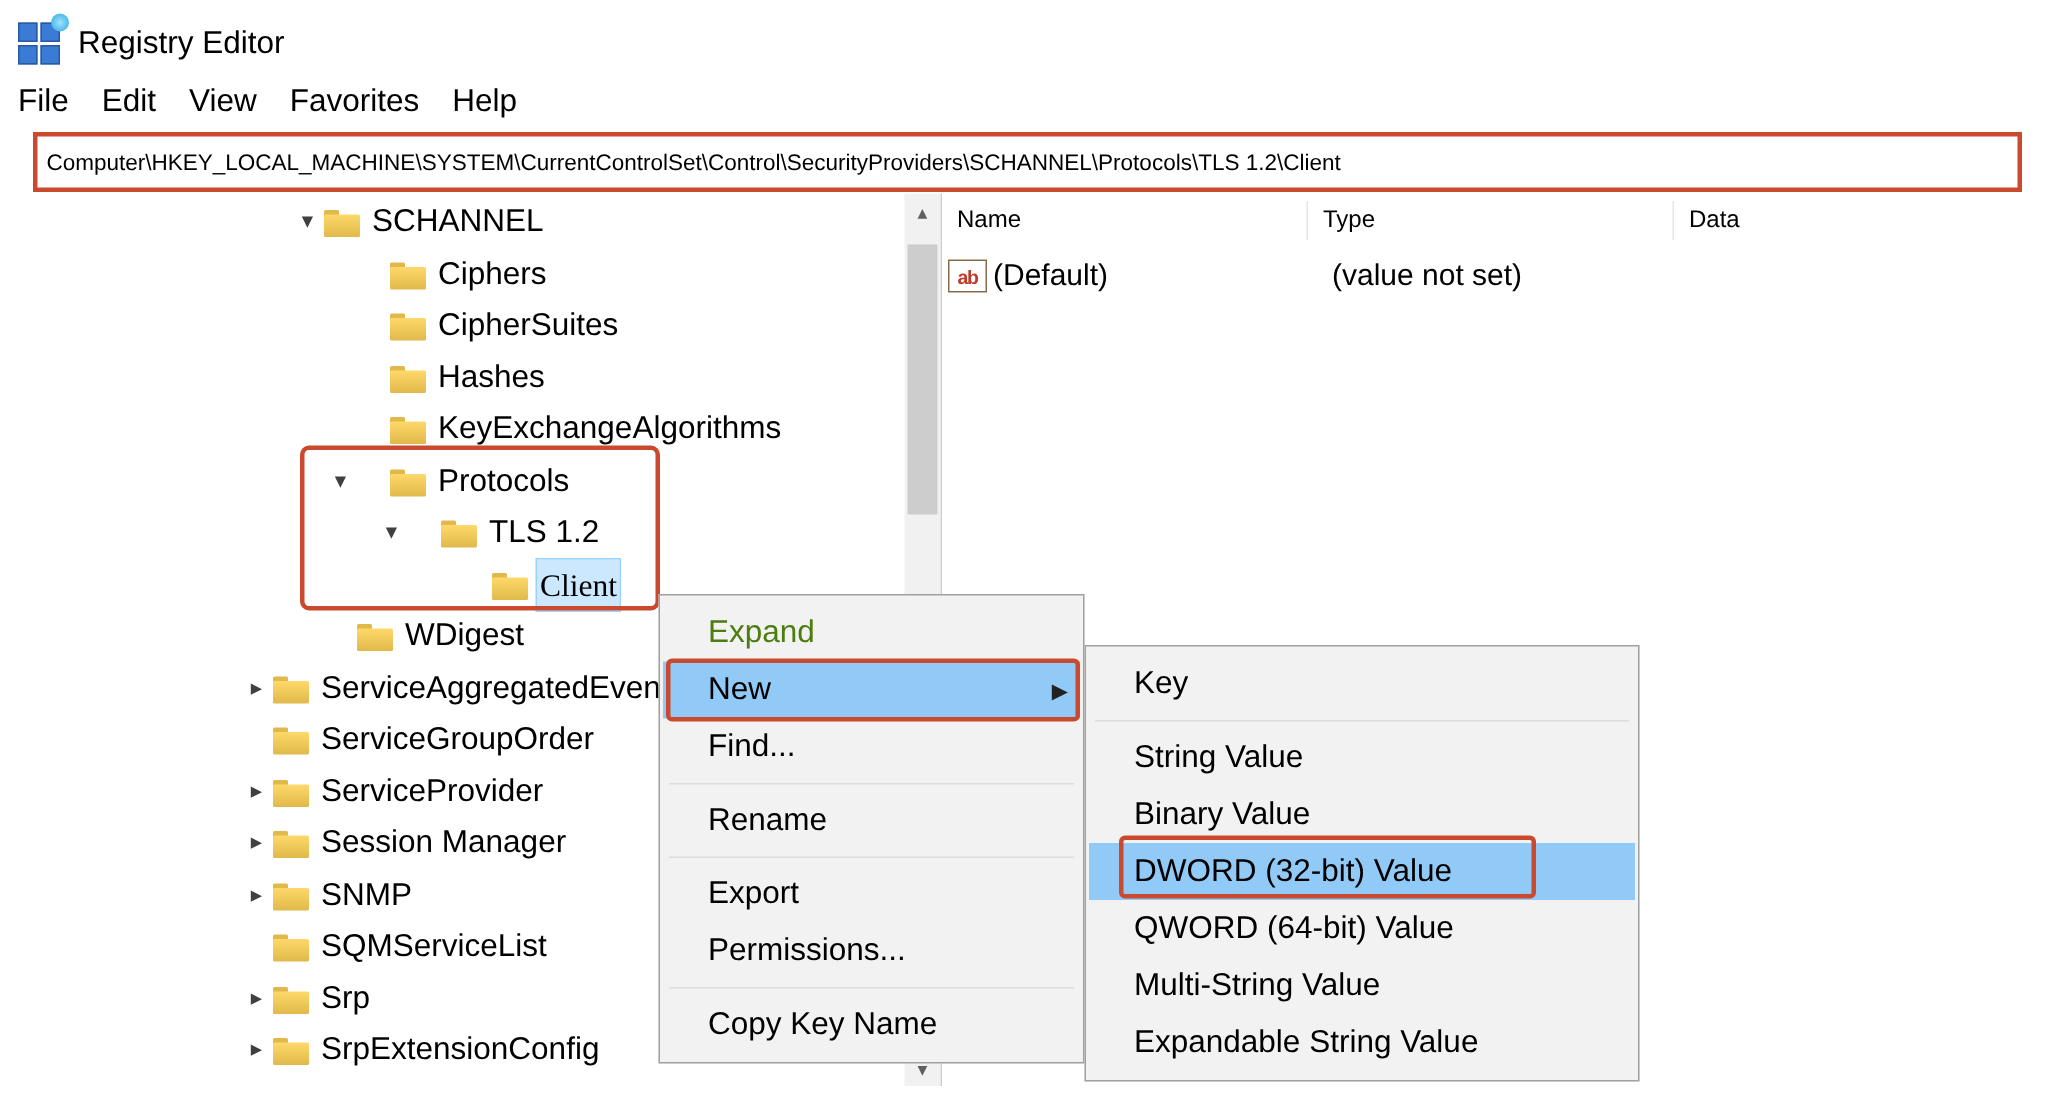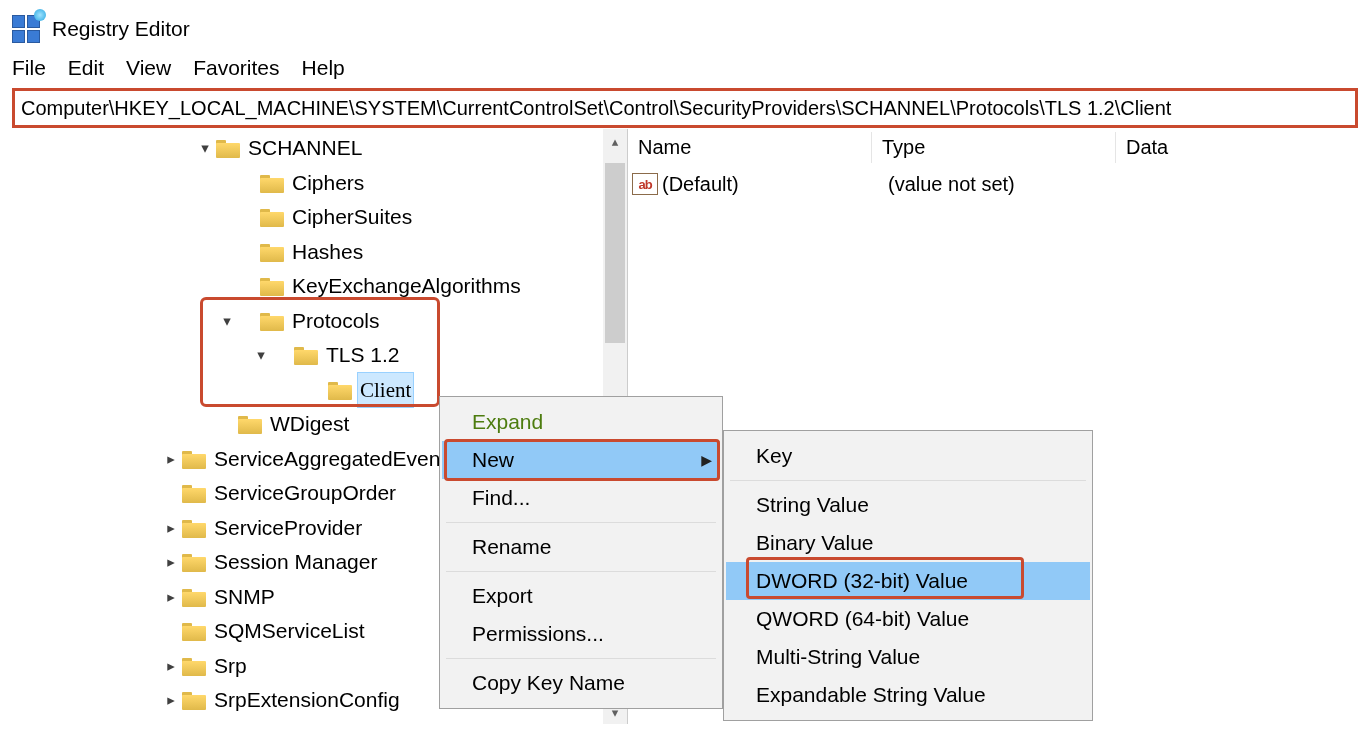--- a/index.html
+++ b/index.html
@@ -37,26 +37,26 @@
   
   .menubar {
     display: flex; gap: 18px;
     padding: 0 10px 6px 10px;
     font-size: 21px;
   }
   .menubar .item { padding: 2px 2px; }
 
   
   .addressbar {
-    margin: 0 12px;
+    margin: 0 22px;
     border: 3px solid var(--red-box);
     height: 40px;
     display: flex; align-items: center;
     padding: 0 6px;
-    font-size: 20px;
+    font-size: 15px;
     background: #fff;
     overflow: hidden; white-space: nowrap;
   }
 
   
   .main {
     display: flex;
     border-top: 1px solid #fff;
   }
   .tree-pane {
@@ -86,21 +86,21 @@
   .tree-pane .scrollbar .arrow-down { bottom: 0; }
 
   .values-pane {
     flex: 1;
     padding: 0;
   }
   .values-header {
     display: flex;
     height: 36px;
     align-items: center;
-    font-size: 20px;
+    font-size: 16px;
   }
   .values-header .col {
     border-right: 1px solid #e5e5e5;
     padding: 4px 8px 4px 10px;
   }
   .values-header .col.name { width: 244px; }
   .values-header .col.type { width: 244px; }
   .values-header .col.data { flex: 1; border-right: none; }
 
   .values-row {

